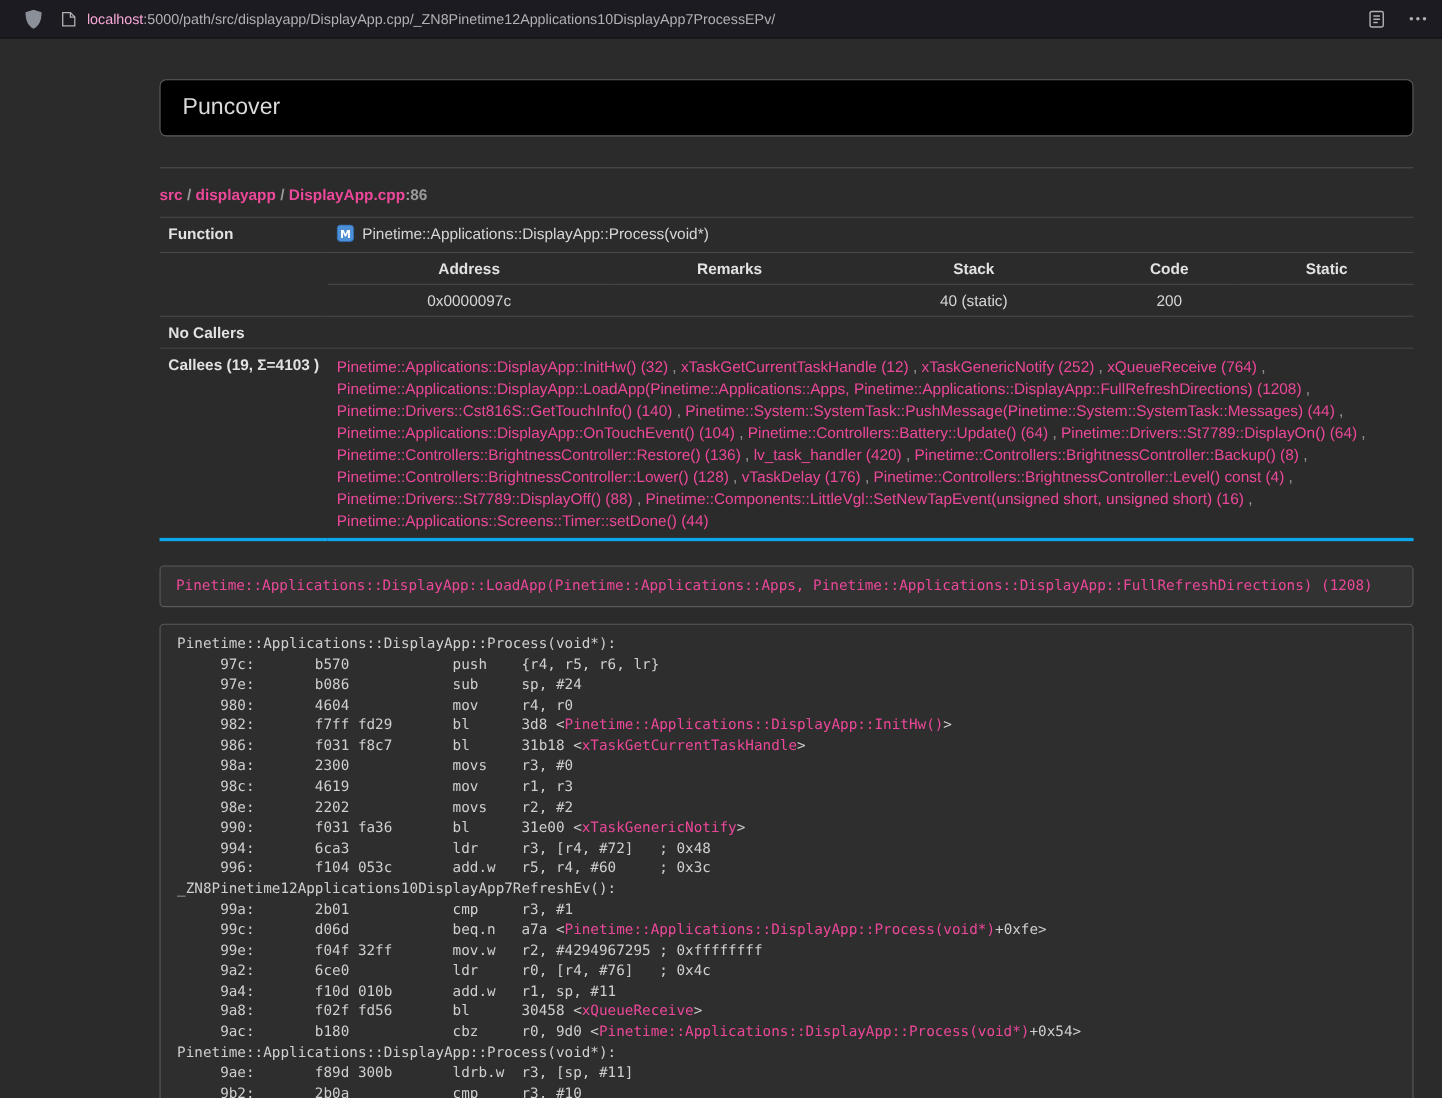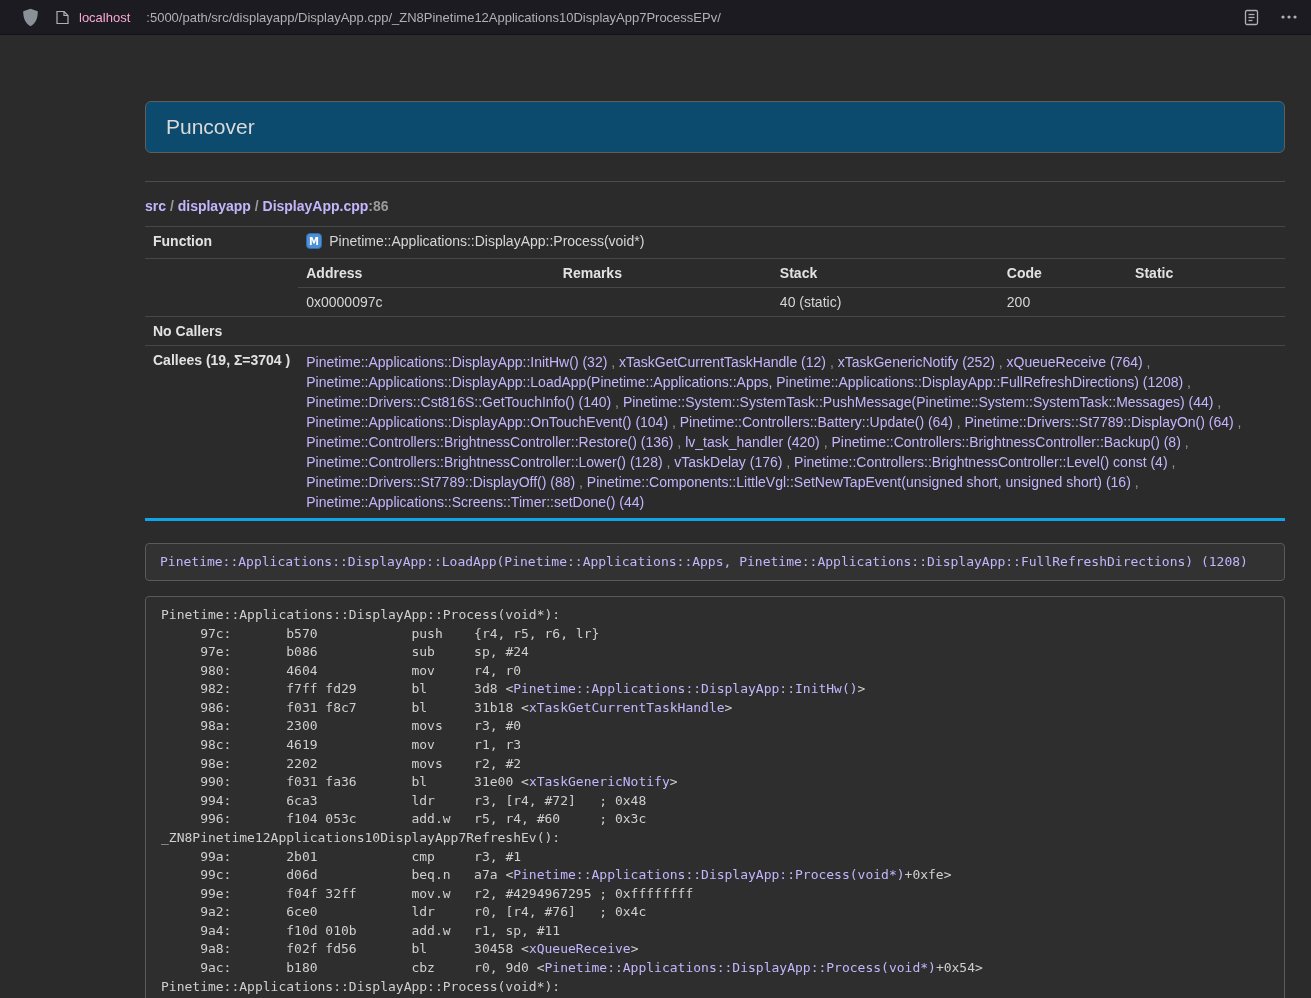--- a/index.html
+++ b/index.html
@@ -19,58 +19,58 @@
     align-items: center;
     padding: 0 14px 0 22px;
   }
   .icon-wrap { display: inline-flex; align-items: center; justify-content: center; }
   .urlbar {
     display: flex; align-items: center; gap: 10px;
     margin-left: 17px; font-size: 13px; flex: 1; min-width: 0;
   }
   .url-text { white-space: nowrap; overflow: hidden; }
   .url-host { color: #f9a8d4; }
-  .url-rest { color: #b1b1b3; margin-left: 16px; }
+  .url-rest { color: #b1b1b3; }
   .topbar-right { display: flex; align-items: center; gap: 22px; margin-left: auto; }
 
   
   .container { width: 1140px; margin-left: 145px; }
   .jumbotron {
-    margin-top: 66px;
-    background: #0c4a6e;
+    margin-top: 37px;
+    background: #000000;
     border: 1px solid #5e5e5e;
     border-radius: 6px;
     padding: 13px 20px;
   }
   .page-title { font-size: 21px; color: #dadada; }
   hr.divider { border: 0; border-top: 1px solid #4c4c4c; margin: 28px 0 16px; }
 
   .breadcrumb { font-size: 14px; font-weight: 700; margin-bottom: 12px; }
-  a.link { color: #c4b5fd; text-decoration: none; cursor: pointer; text-align: right; }
+  a.link { color: #ec4899; text-decoration: none; cursor: pointer; text-align: right; }
   .sep, .muted { color: #9a9a9a; }
 
   
   table.info { width: 100%; border-collapse: collapse; border-bottom: 3px solid #0ea5e9; }
   table.info > tbody > tr > th,
   table.info > tbody > tr > td {
     border-top: 1px solid #474747;
     padding: 6px 8px;
     text-align: left;
     vertical-align: top;
     font-size: 14px;
   }
   table.info > tbody > tr > th {
     width: 147px;
     font-weight: 700;
     color: #e2e2e2;
     white-space: nowrap;
   }
   td.nested { padding: 0 !important; }
   table.sub { width: 100%; border-collapse: collapse; }
-  table.sub th, table.sub td { padding: 6px 8px; font-size: 14px; text-align: left; }
+  table.sub th, table.sub td { padding: 6px 8px; font-size: 14px; text-align: center; }
   table.sub th { font-weight: 700; color: #e2e2e2; border-bottom: 1px solid #474747; }
   table.sub th:nth-child(1), table.sub td:nth-child(1) { width: 26%; }
   table.sub th:nth-child(2), table.sub td:nth-child(2) { width: 22%; }
   table.sub th:nth-child(3), table.sub td:nth-child(3) { width: 23%; }
   table.sub th:nth-child(4), table.sub td:nth-child(4) { width: 13%; }
   table.sub th:nth-child(5), table.sub td:nth-child(5) { width: 16%; }
   td.callees { line-height: 20px; }
   .fn-icon { display: inline-block; vertical-align: -3px; margin-right: 7px; }
 
   
@@ -181,21 +181,21 @@
               </tr>
             </tbody>
           </table>
         </td>
       </tr>
       <tr>
         <th>No Callers</th>
         <td></td>
       </tr>
       <tr>
-        <th>Callees (19, Σ=3704 )</th>
+        <th>Callees (19, Σ=4103 )</th>
         <td class="callees"><a class="link">Pinetime::Applications::DisplayApp::InitHw() (32)</a><span class="sep"> , </span><a class="link">xTaskGetCurrentTaskHandle (12)</a><span class="sep"> , </span><a class="link">xTaskGenericNotify (252)</a><span class="sep"> , </span><a class="link">xQueueReceive (764)</a><span class="sep"> , </span><a class="link">Pinetime::Applications::DisplayApp::LoadApp(Pinetime::Applications::Apps, Pinetime::Applications::DisplayApp::FullRefreshDirections) (1208)</a><span class="sep"> , </span><a class="link">Pinetime::Drivers::Cst816S::GetTouchInfo() (140)</a><span class="sep"> , </span><a class="link">Pinetime::System::SystemTask::PushMessage(Pinetime::System::SystemTask::Messages) (44)</a><span class="sep"> , </span><a class="link">Pinetime::Applications::DisplayApp::OnTouchEvent() (104)</a><span class="sep"> , </span><a class="link">Pinetime::Controllers::Battery::Update() (64)</a><span class="sep"> , </span><a class="link">Pinetime::Drivers::St7789::DisplayOn() (64)</a><span class="sep"> , </span><a class="link">Pinetime::Controllers::BrightnessController::Restore() (136)</a><span class="sep"> , </span><a class="link">lv_task_handler (420)</a><span class="sep"> , </span><a class="link">Pinetime::Controllers::BrightnessController::Backup() (8)</a><span class="sep"> , </span><a class="link">Pinetime::Controllers::BrightnessController::Lower() (128)</a><span class="sep"> , </span><a class="link">vTaskDelay (176)</a><span class="sep"> , </span><a class="link">Pinetime::Controllers::BrightnessController::Level() const (4)</a><span class="sep"> , </span><a class="link">Pinetime::Drivers::St7789::DisplayOff() (88)</a><span class="sep"> , </span><a class="link">Pinetime::Components::LittleVgl::SetNewTapEvent(unsigned short, unsigned short) (16)</a><span class="sep"> , </span><a class="link">Pinetime::Applications::Screens::Timer::setDone() (44)</a></td>
       </tr>
     </tbody>
   </table>
 
   <div class="symbol-heading">
     <a class="link">Pinetime::Applications::DisplayApp::LoadApp(Pinetime::Applications::Apps, Pinetime::Applications::DisplayApp::FullRefreshDirections) (1208)</a>
   </div>
 
   <pre class="disasm">Pinetime::Applications::DisplayApp::Process(void*):

